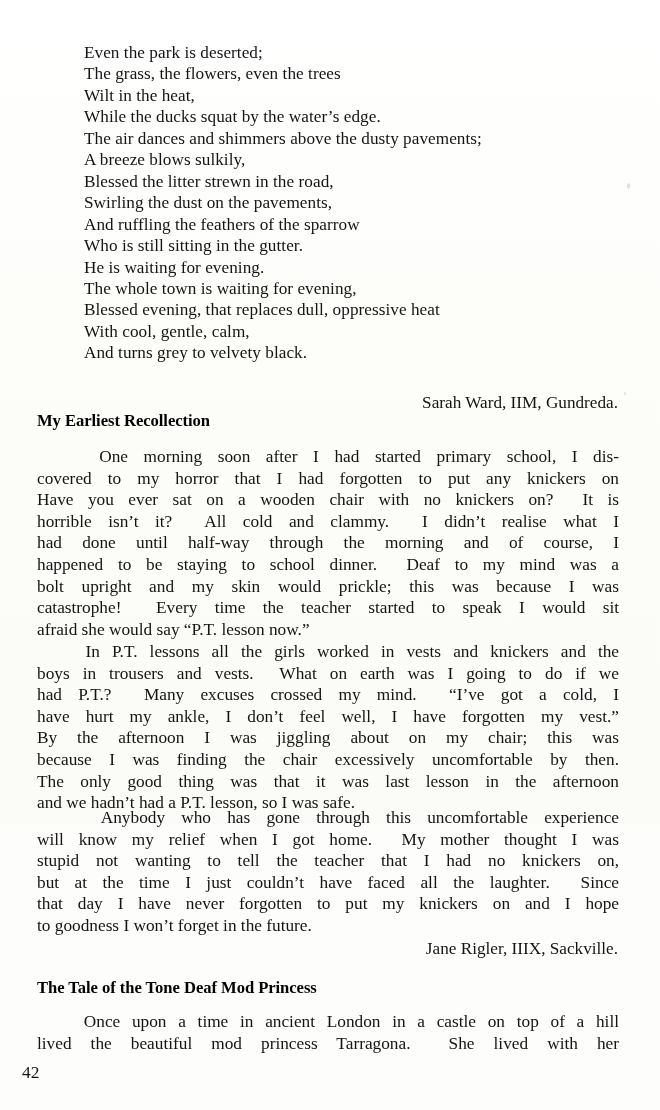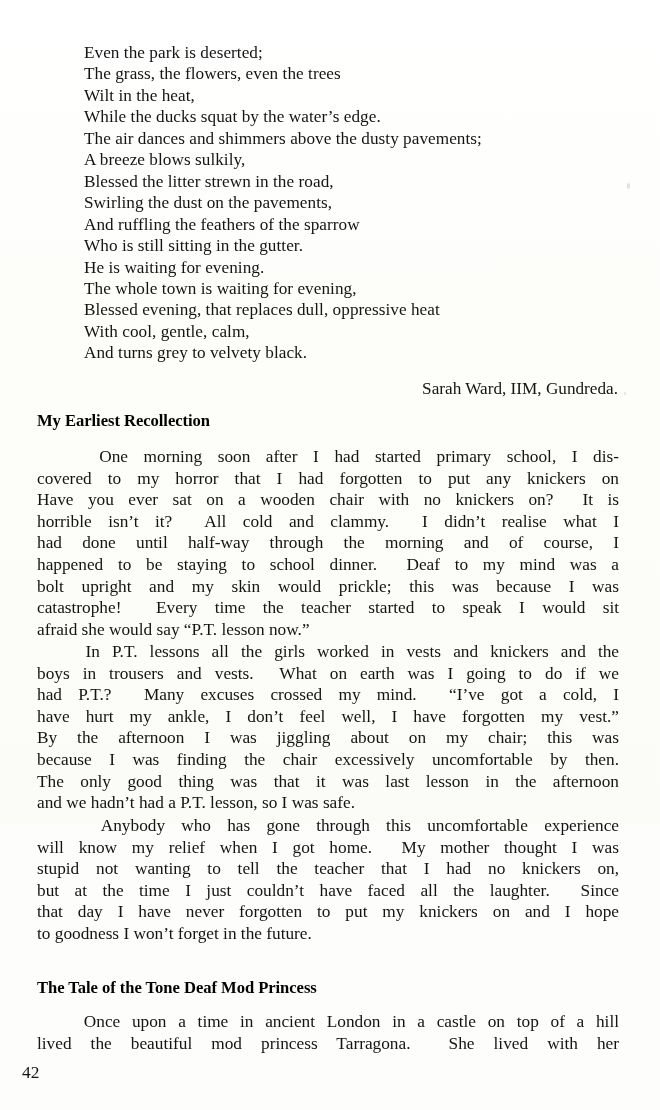--- a/index.html
+++ b/index.html
@@ -42,21 +42,21 @@
   
   .attribution {
     position: absolute;
     font-size: 17.2px;
     line-height: 21px;
     text-align: right;
     color: #141414;
   }
   #poem-attribution {
     left: 200px;
-    top: 378px;
+    top: 392px;
     width: 418px;
   }
   #recollection-attribution {
     left: 200px;
     top: 938px;
     width: 418px;
   }
 
   
   .section-heading {
@@ -86,21 +86,21 @@
     white-space: pre;
     text-align: justify;
   }
   
   .prose .pline.j {
     text-align: justify;
     text-align-last: justify;
   }
   #para-1 { top: 446px; }
   #para-2 { top: 641px; }
-  #para-3 { top: 807px; margin-top: 8px; }
+  #para-3 { top: 807px; }
   #para-4 { top: 1011px; }
 
   
   .folio {
     position: absolute;
     left: 22px;
     top: 1062px;
     font-size: 17.4px;
     line-height: 20px;
     color: #141414;
@@ -166,20 +166,21 @@
 
   <div class="prose" id="para-3">
     <span class="pline j">    Anybody who has gone through this uncomfortable experience</span>
     <span class="pline j">will know my relief when I got home.  My mother thought I was</span>
     <span class="pline j">stupid not wanting to tell the teacher that I had no knickers on,</span>
     <span class="pline j">but at the time I just couldn’t have faced all the laughter.  Since</span>
     <span class="pline j">that day I have never forgotten to put my knickers on and I hope</span>
     <span class="pline">to goodness I won’t forget in the future.</span>
   </div>
 
+  <div class="attribution" id="recollection-attribution">Jane Rigler, IIIX, Sackville.</div>
 
   <div class="section-heading" id="heading-princess">The Tale of the Tone Deaf Mod Princess</div>
 
   <div class="prose" id="para-4">
     <span class="pline j">    Once upon a time in ancient London in a castle on top of a hill</span>
     <span class="pline j">lived the beautiful mod princess Tarragona.  She lived with her</span>
   </div>
 
   <div class="folio">42</div>
 

